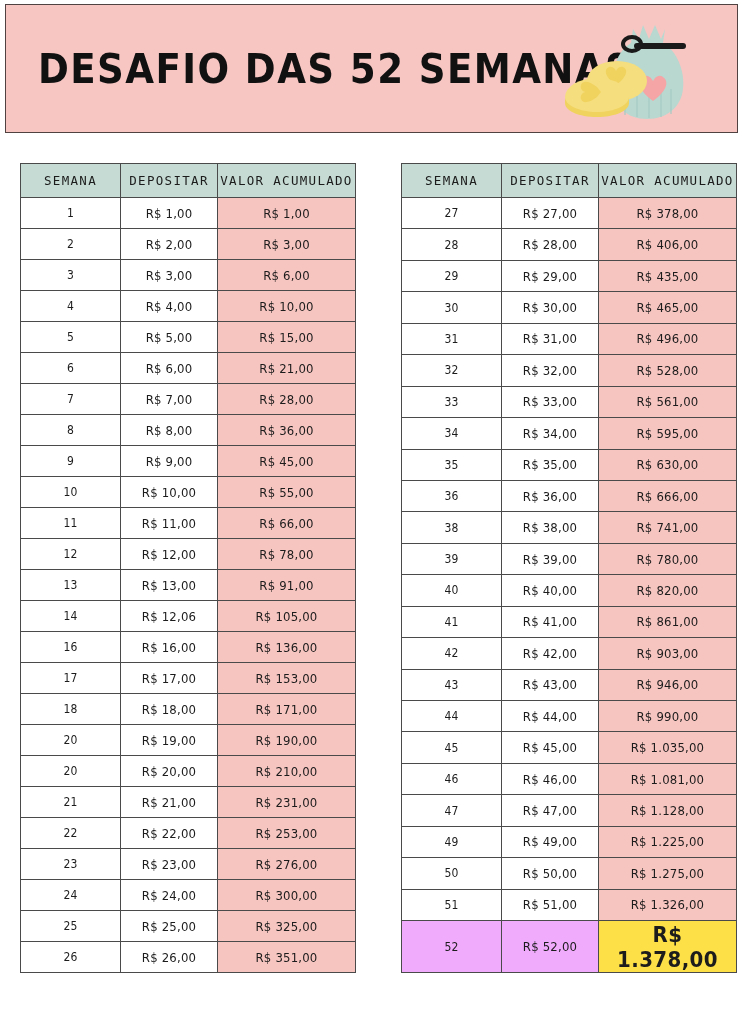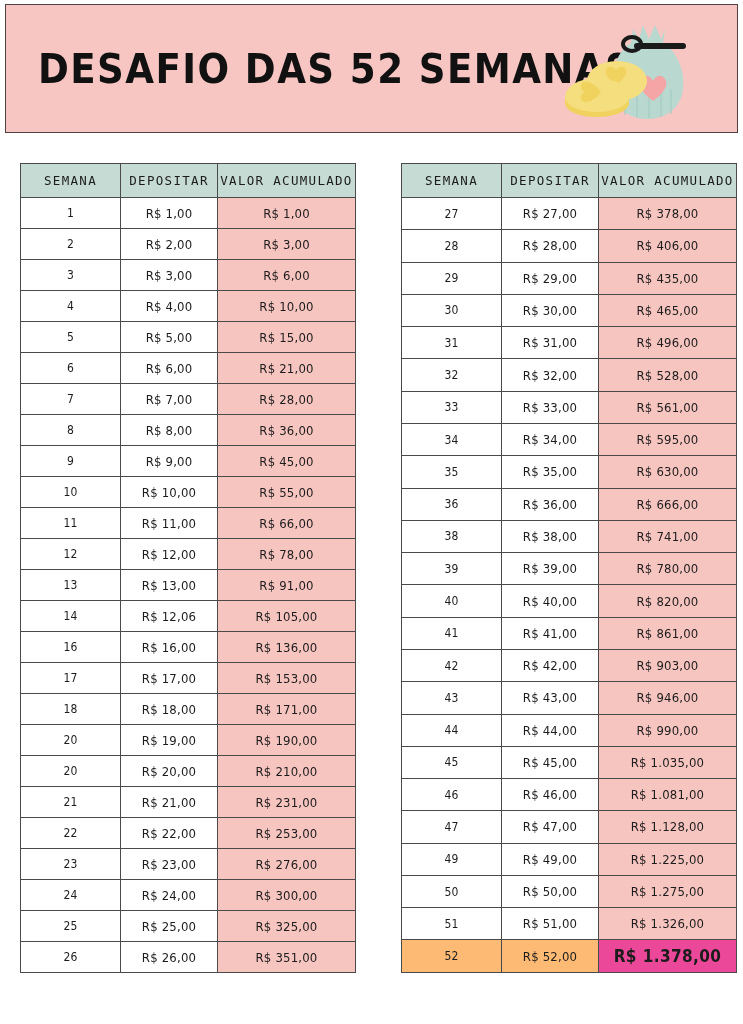--- a/index.html
+++ b/index.html
@@ -98,22 +98,22 @@
     letter-spacing: 0.2px;
   }
 
   .sheet tbody td.week { font-size: 12px; }
 
   .sheet tbody td.acc {
     background: #f7c5c0;
   }
 
   
-  .sheet tbody tr.final td            { background: #fdba74; }
-  .sheet tbody tr.final td.acc        { background: #ec4899; font-size: 17px; font-weight: bold; letter-spacing: 0.4px; }
+  .sheet tbody tr.final td            { background: #f0abfc; }
+  .sheet tbody tr.final td.acc        { background: #fde047; font-size: 22px; font-weight: bold; letter-spacing: 0.4px; }
 </style>
 </head>
 <body>
 
 <div class="banner">
   <div class="banner-title">DESAFIO DAS 52 SEMANAS</div>
 
   <div class="banner-art">
     <svg viewBox="0 0 132 104" width="132" height="104" aria-hidden="true">
 

